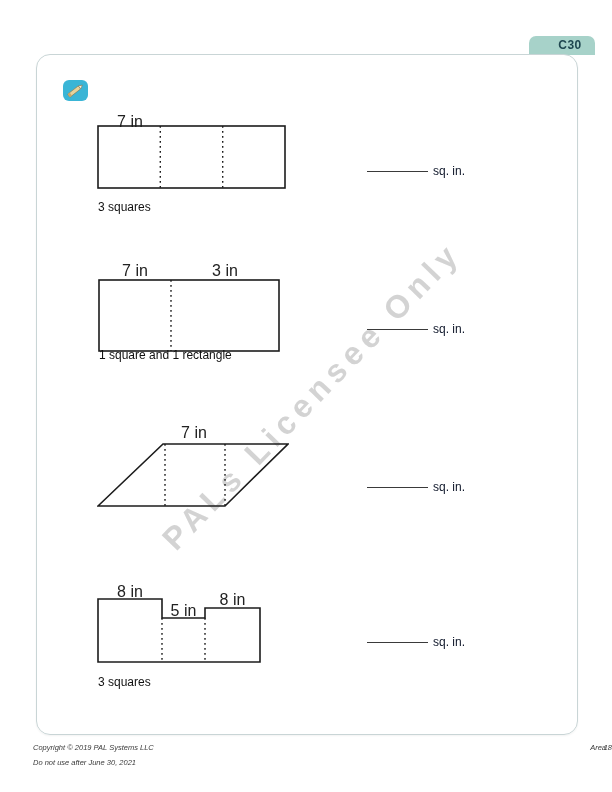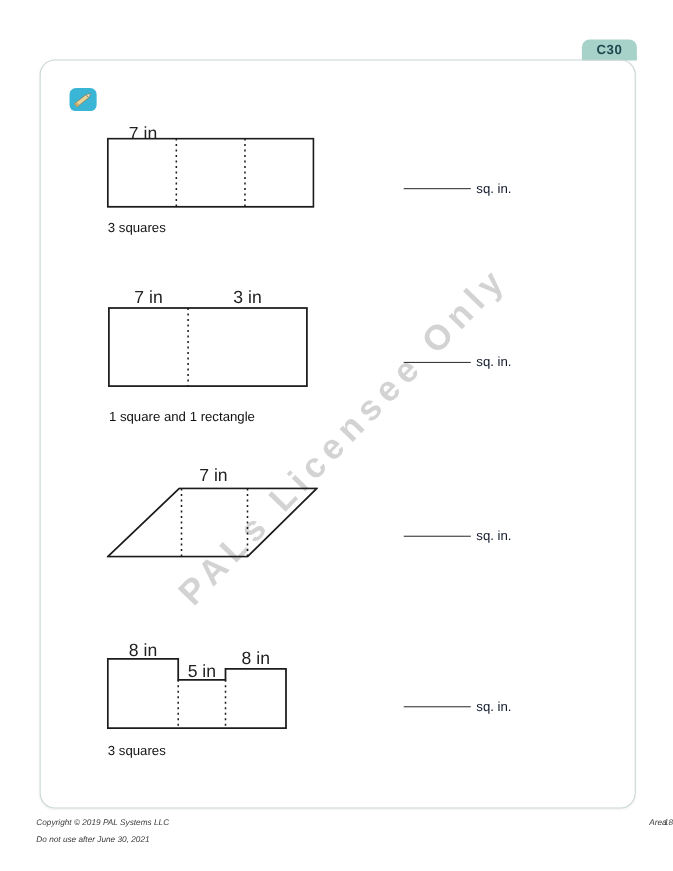--- a/index.html
+++ b/index.html
@@ -6,21 +6,21 @@
   .page{
     position:relative;width:612px;height:792px;background:#ffffff;
     font-family:"Liberation Sans",sans-serif;overflow:hidden;
   }
   .abs{position:absolute;}
   
   .code-tab{
     left:529px;top:36px;width:50px;height:19px;
     background:#a7d2c9;border-radius:7px 7px 0 0;
     color:#1f4750;font-size:12px;font-weight:bold;
-    text-align:center;line-height:19px;letter-spacing:.5px;
+    text-align:center;line-height:19px;letter-spacing:.5px;padding-left:16px;
   }
   
   .content-border{
     left:36px;top:54px;width:542px;height:681px;
     border:1.5px solid #c9d5d6;border-radius:14px;box-sizing:border-box;
     box-shadow:0 1px 2px rgba(0,0,0,0.05);
   }
   
   .instr-icon{left:63px;top:80px;width:25px;height:21px;}
   .instr-text{left:98px;top:84px;font-size:12px;color:#1f1f1f;}
@@ -73,21 +73,21 @@
   <div class="abs unit" style="left:433px;top:164px">sq. in.</div>
 
   <div class="abs dim" style="left:99px;top:265px;width:72px">7 in</div>
   <div class="abs dim" style="left:171px;top:265px;width:108px">3 in</div>
   <div class="abs figure" style="left:98px;top:279px">
     <svg width="182" height="73" viewBox="0 0 182 73" fill="none">
       <rect x="1" y="1" width="180" height="71" stroke="#1c1c1c" stroke-width="1.6"></rect>
       <line x1="73" y1="1" x2="73" y2="72" stroke="#1c1c1c" stroke-width="1.4" stroke-dasharray="1.8 3.2"></line>
     </svg>
   </div>
-  <div class="abs caption" style="left:99px;top:372px">1 square and 1 rectangle</div>
+  <div class="abs caption" style="left:99px;top:348px">1 square and 1 rectangle</div>
   <div class="abs blank-line" style="left:367px;top:329px;width:61px"></div>
   <div class="abs unit" style="left:433px;top:322px">sq. in.</div>
 
   <div class="abs dim" style="left:163px;top:427px;width:62px">7 in</div>
   <div class="abs figure" style="left:97px;top:443px">
     <svg width="192" height="64" viewBox="0 0 192 64" fill="none">
       <polygon points="1,63 66,1 191,1 128,63" stroke="#1c1c1c" stroke-width="1.6" fill="none"></polygon>
       <line x1="68" y1="1" x2="68" y2="63" stroke="#1c1c1c" stroke-width="1.4" stroke-dasharray="1.8 3.2"></line>
       <line x1="128" y1="1" x2="128" y2="63" stroke="#1c1c1c" stroke-width="1.4" stroke-dasharray="1.8 3.2"></line>
     </svg>

